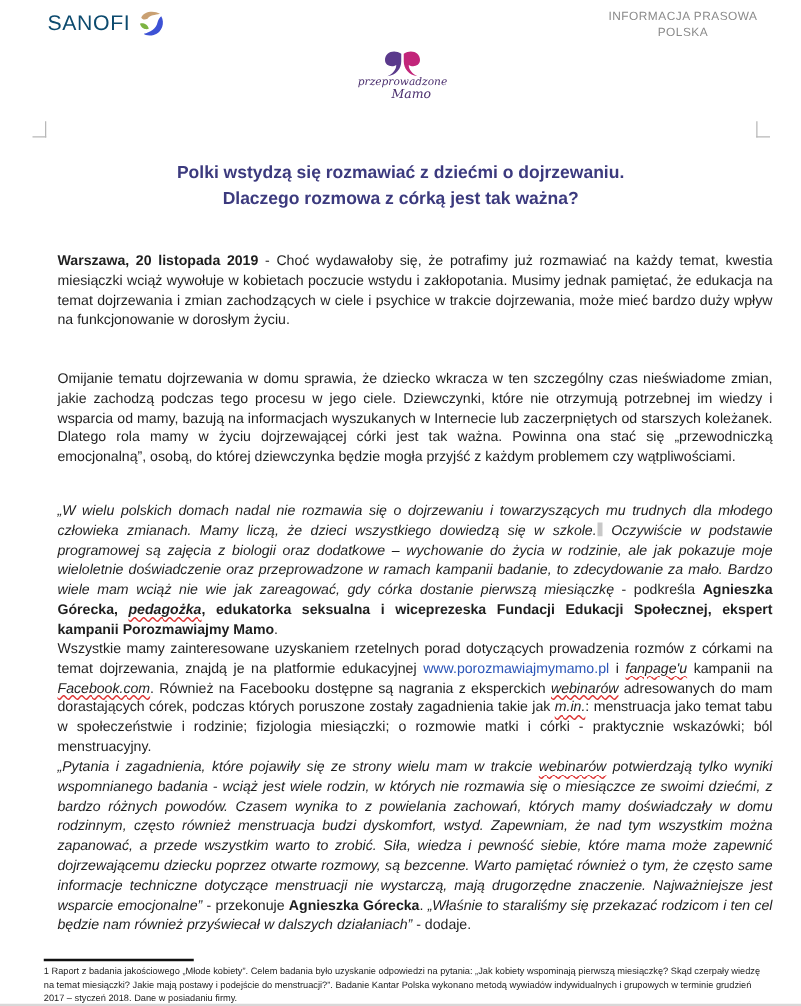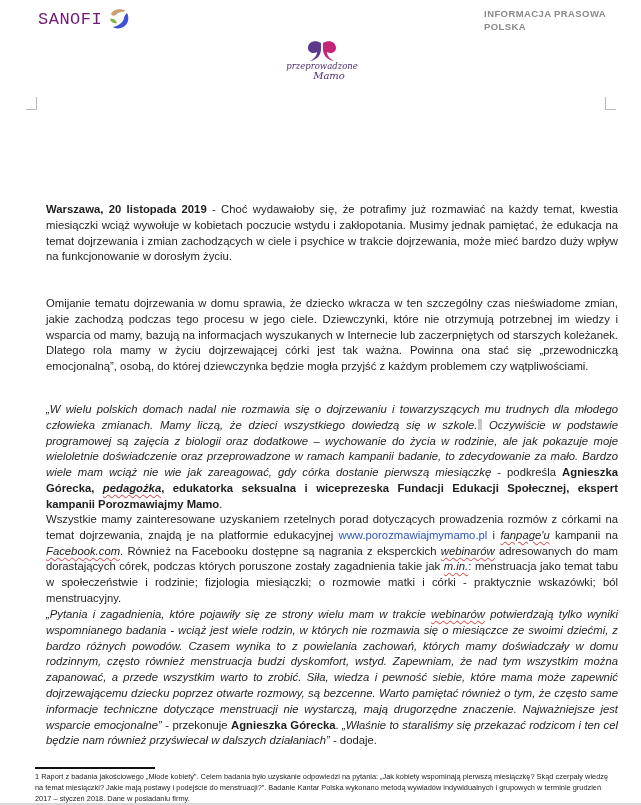--- a/index.html
+++ b/index.html
@@ -3,24 +3,24 @@
   <meta charset="utf-8">
   <style>
     * { margin: 0; padding: 0; box-sizing: border-box; }
     html, body { width: 641px; height: 805px; overflow: hidden; background: #ffffff; }
     body { position: relative; font-family: "Liberation Sans", sans-serif; color: #1a1a1a; }
 
     .page { position: absolute; left: 0; top: 0; width: 641px; height: 805px; background: #fff; }
 
     
     .sanofi-logo { position: absolute; left: 38px; top: 6px; height: 26px; display: flex; align-items: center; }
-    .sanofi-word { font-family: Liberation Mono, monospace; font-weight: 400; font-size: 17px; letter-spacing: 0.5px; color: #701a75; text-align: right; }
+    .sanofi-word { font-family: Liberation Sans, sans-serif; font-weight: 400; font-size: 17px; letter-spacing: 0.5px; color: #0c4a6e; text-align: right; }
     .sanofi-mark { margin-left: 5px; width: 24px; height: 24px; display: inline-block; }
 
-    .press-label { position: absolute; right: 35px; top: 7px; text-align: left; font-size: 9.5px; font-weight: 700; color: #8a8a8a; letter-spacing: 0.4px; line-height: 13px; }
+    .press-label { position: absolute; right: 35px; top: 7px; text-align: center; font-size: 9.5px; font-weight: 400; color: #8a8a8a; letter-spacing: 0.4px; line-height: 13px; }
 
     .campaign-logo { position: absolute; left: 279px; top: 40px; width: 86px; height: 55px; text-align: center; }
     .campaign-logo svg { display: block; margin: 0 auto; }
     .campaign-script { font-family: "DejaVu Serif", serif; font-style: italic; color: #4b2f6e; font-size: 8.5px; line-height: 9px; }
     .campaign-script.line2 { font-size: 10px; margin-left: 14px; }
 
     .corner { position: absolute; width: 11px; height: 13px; border-color: #b8b8b8; border-style: solid; }
     .corner.left { left: 26px; top: 97px; border-width: 0 1px 1px 0; }
     .corner.right { left: 605px; top: 97px; border-width: 0 0 1px 1px; }
 
@@ -74,20 +74,24 @@
         <path d="M18 3 C24 -1, 31 2, 31 8 C31 13, 25 14, 22 12 C22 16, 25 19, 29 21 C22 20, 18 15, 18 9 Z" fill="#c2257a"></path>
       </svg>
     </span>
     <div class="campaign-script">przeprowadzone</div>
     <div class="campaign-script line2">Mamo</div>
   </div>
 
   <div class="corner left"></div>
   <div class="corner right"></div>
 
+  <div class="title">
+    <div>Polki wstydzą się rozmawiać z dziećmi o dojrzewaniu.</div>
+    <div>Dlaczego rozmowa z córką jest tak ważna?</div>
+  </div>
 
   <div class="para p1"><b>Warszawa, 20 listopada 2019</b><span> - Choć wydawałoby się, że potrafimy już rozmawiać na każdy temat, kwestia miesiączki wciąż wywołuje w kobietach poczucie wstydu i zakłopotania. Musimy jednak pamiętać, że edukacja na temat dojrzewania i zmian zachodzących w ciele i psychice w trakcie dojrzewania, może mieć bardzo duży wpływ na funkcjonowanie w dorosłym życiu.</span></div>
 
   <div class="para p2"><span>Omijanie tematu dojrzewania w domu sprawia, że dziecko wkracza w ten szczególny czas nieświadome zmian, jakie zachodzą podczas tego procesu w jego ciele. Dziewczynki, które nie otrzymują potrzebnej im wiedzy i wsparcia od mamy, bazują na informacjach wyszukanych w Internecie lub zaczerpniętych od starszych koleżanek. Dlatego rola mamy w życiu dojrzewającej córki jest tak ważna. Powinna ona stać się „przewodniczką emocjonalną”, osobą, do której dziewczynka będzie mogła przyjść z każdym problemem czy wątpliwościami.</span></div>
 
   <div class="para p3"><i>„W wielu polskich domach nadal nie rozmawia się o dojrzewaniu i towarzyszących mu trudnych dla młodego człowieka zmianach. Mamy liczą, że dzieci wszystkiego dowiedzą się w szkole.</i><span class="fnref"></span><i> Oczywiście w podstawie programowej są zajęcia z biologii oraz dodatkowe – wychowanie do życia w rodzinie, ale jak pokazuje moje wieloletnie doświadczenie oraz przeprowadzone w ramach kampanii badanie, to zdecydowanie za mało. Bardzo wiele mam wciąż nie wie jak zareagować, gdy córka dostanie pierwszą miesiączkę</i><span> - podkreśla </span><b>Agnieszka Górecka, </b><b class="spell">pedagożka</b><b>, edukatorka seksualna i wiceprezeska Fundacji Edukacji Społecznej, ekspert kampanii Porozmawiajmy Mamo</b><span>.</span></div>
 
   <div class="para p4"><span>Wszystkie mamy zainteresowane uzyskaniem rzetelnych porad dotyczących prowadzenia rozmów z córkami na temat dojrzewania, znajdą je na platformie edukacyjnej </span><span class="link">www.porozmawiajmymamo.pl</span><span> i </span><span class="spell">fanpage'u</span><span> kampanii na </span><span class="spell">Facebook.com</span><span>. Również na Facebooku dostępne są nagrania z eksperckich </span><span class="spell">webinarów</span><span> adresowanych do mam dorastających córek, podczas których poruszone zostały zagadnienia takie jak </span><span class="spell">m.in.</span><span>: menstruacja jako temat tabu w społeczeństwie i rodzinie; fizjologia miesiączki; o rozmowie matki i córki  - praktycznie wskazówki; ból menstruacyjny.</span></div>
 
   <div class="para p5"><i>„Pytania i zagadnienia, które pojawiły się ze strony wielu mam w trakcie </i><i class="spell">webinarów</i><i> potwierdzają tylko wyniki wspomnianego badania - wciąż jest wiele rodzin, w których nie rozmawia się o miesiączce ze swoimi dziećmi, z bardzo różnych powodów. Czasem wynika to z powielania zachowań, których mamy doświadczały w domu rodzinnym, często również menstruacja budzi dyskomfort, wstyd. Zapewniam, że nad tym wszystkim można zapanować, a przede wszystkim warto to zrobić. Siła, wiedza i pewność siebie, które mama może zapewnić dojrzewającemu dziecku poprzez otwarte rozmowy, są bezcenne. Warto pamiętać również o tym, że często same informacje techniczne dotyczące menstruacji nie wystarczą, mają drugorzędne znaczenie. Najważniejsze jest wsparcie emocjonalne”</i><span> - przekonuje </span><b>Agnieszka Górecka</b><span>. </span><i>„Właśnie to staraliśmy się przekazać rodzicom i ten cel będzie nam również przyświecał w dalszych działaniach”</i><span> - dodaje.</span></div>

